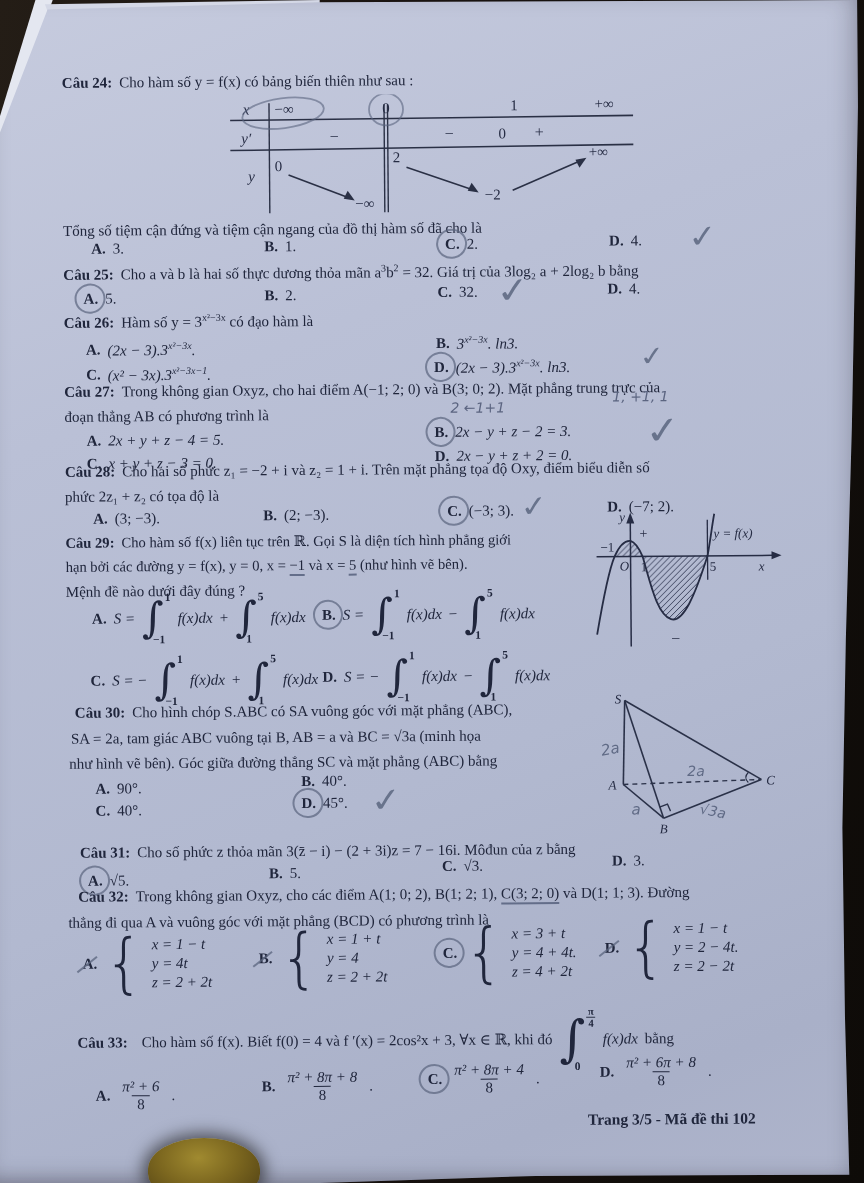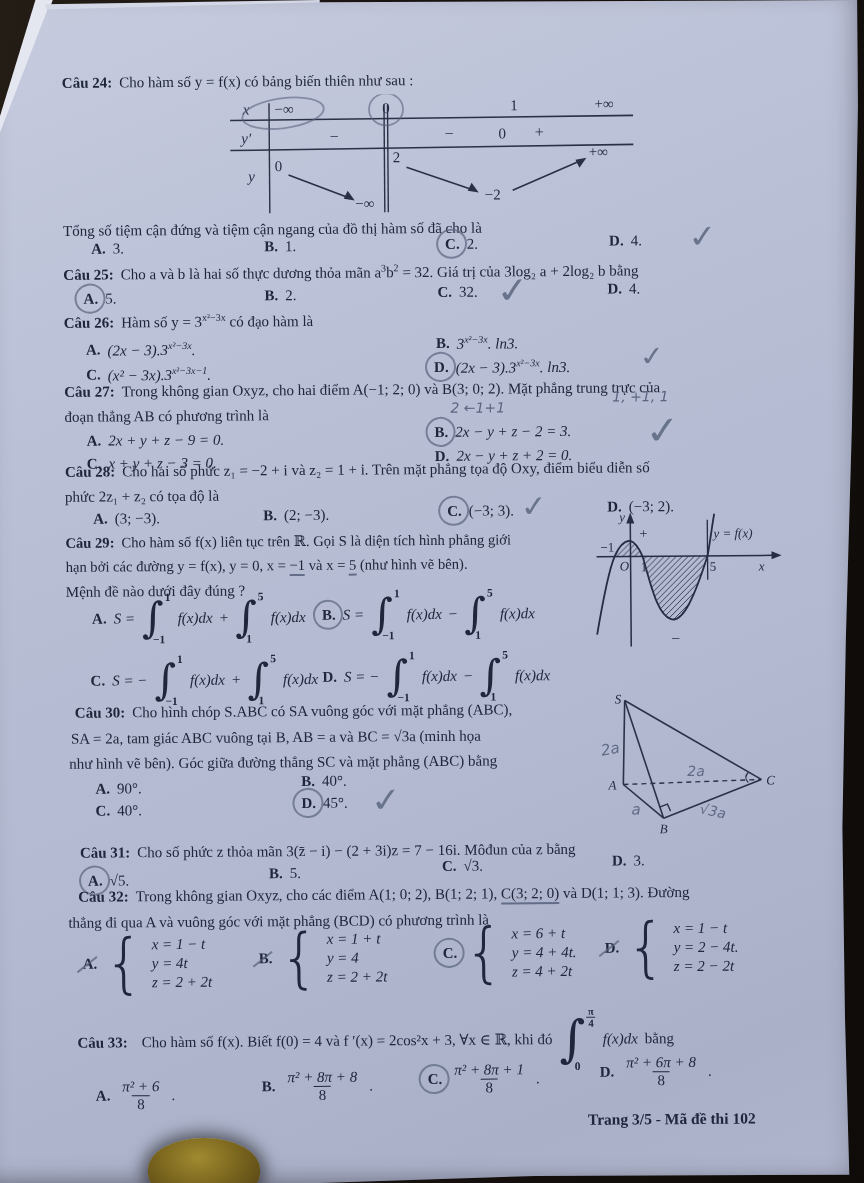--- a/index.html
+++ b/index.html
@@ -157,21 +157,21 @@
     <span class="check" style="left:644px;top:344px;font-size:24px">✓</span>
 
     <div class="q" style="left:66px;top:381px">
       <span class="qlabel">Câu 27:</span><span>Trong không gian Oxyz, cho hai điểm A(−1; 2; 0) và B(3; 0; 2). Mặt phẳng trung trực của</span>
     </div>
     <div class="q" style="left:66px;top:406px">đoạn thẳng AB có phương trình là</div>
     <span class="hw" style="left:452px;top:400px">2 ←1+1</span>
     <span class="hw" style="left:614px;top:390px">1, +1, 1</span>
     <div class="opt" style="left:88px;top:430px">
       <span class="letter">A.</span>
-      <span class="it">2x + y + z − 9 = 0.</span>
+      <span class="it">2x + y + z − 4 = 5.</span>
     </div>
     <div class="opt" style="left:436px;top:424px">
       <span class="letter circ">B.</span>
       <span class="it">2x − y + z − 2 = 3.</span>
     </div>
     <div class="opt" style="left:88px;top:453px">
       <span class="letter">C.</span>
       <span class="it">x + y + z − 3 = 0.</span>
     </div>
     <div class="opt" style="left:436px;top:448px">
@@ -191,21 +191,21 @@
     <div class="opt" style="left:264px;top:506px">
       <span class="letter">B.</span>
       <span>(2; −3).</span>
     </div>
     <div class="opt" style="left:448px;top:503px">
       <span class="letter circ">C.</span>
       <span>(−3; 3).</span>
     </div>
     <div class="opt" style="left:608px;top:500px">
       <span class="letter">D.</span>
-      <span>(−3; 2).</span>
+      <span>(−7; 2).</span>
     </div>
     <span class="check" style="left:524px;top:492px;font-size:26px">✓</span>
 
     <div class="q" style="left:66px;top:531px;font-size:14.6px">
       <span class="qlabel">Câu 29:</span><span>Cho hàm số f(x) liên tục trên ℝ. Gọi S là diện tích hình phẳng giới</span>
     </div>
     <div class="q" style="left:66px;top:556px;font-size:14.6px">
       <span>hạn bởi các đường y = f(x), y = 0, x = </span><span class="hu">−1</span><span> và x = </span><span class="hu">5</span><span> (như hình vẽ bên).</span>
     </div>
     <div class="q" style="left:66px;top:581px">Mệnh đề nào dưới đây đúng ?</div>
@@ -402,21 +402,21 @@
       <span class="slines">
         <span>x = 1 + t</span>
         <span>y = 4</span>
         <span>z = 2 + 2t</span>
       </span>
     </div>
     <div class="opt sysopt" style="left:440px;top:926px">
       <span class="letter circ">C.</span>
       <span class="brace">{</span>
       <span class="slines">
-        <span>x = 6 + t</span>
+        <span>x = 3 + t</span>
         <span>y = 4 + 4t.</span>
         <span>z = 4 + 2t</span>
       </span>
     </div>
     <div class="opt sysopt" style="left:602px;top:922px">
       <span class="letter strike">D.</span>
       <span class="brace">{</span>
       <span class="slines">
         <span>x = 1 − t</span>
         <span>y = 2 − 4t.</span>
@@ -452,21 +452,21 @@
       <span class="letter">B.</span>
       <span class="frac">
           <span class="fnum">π² + 8π + 8</span>
           <span class="fden">8</span>
         </span>
       <span>.</span>
     </div>
     <div class="opt" style="left:424px;top:1062px">
       <span class="letter circ">C.</span>
       <span class="frac">
-          <span class="fnum">π² + 8π + 1</span>
+          <span class="fnum">π² + 8π + 4</span>
           <span class="fden">8</span>
         </span>
       <span>.</span>
     </div>
     <div class="opt" style="left:596px;top:1056px">
       <span class="letter">D.</span>
       <span class="frac">
           <span class="fnum">π² + 6π + 8</span>
           <span class="fden">8</span>
         </span>

